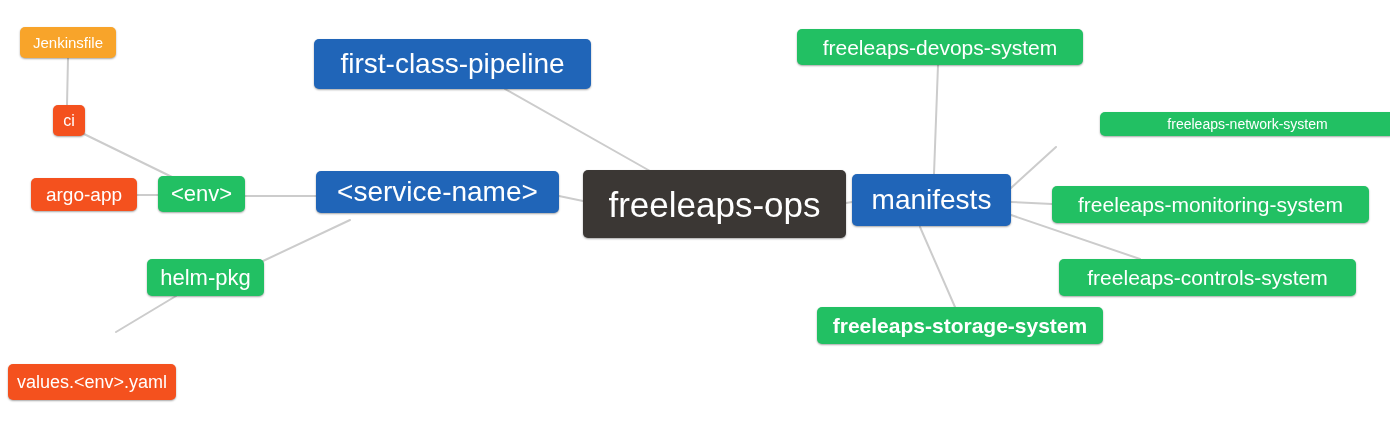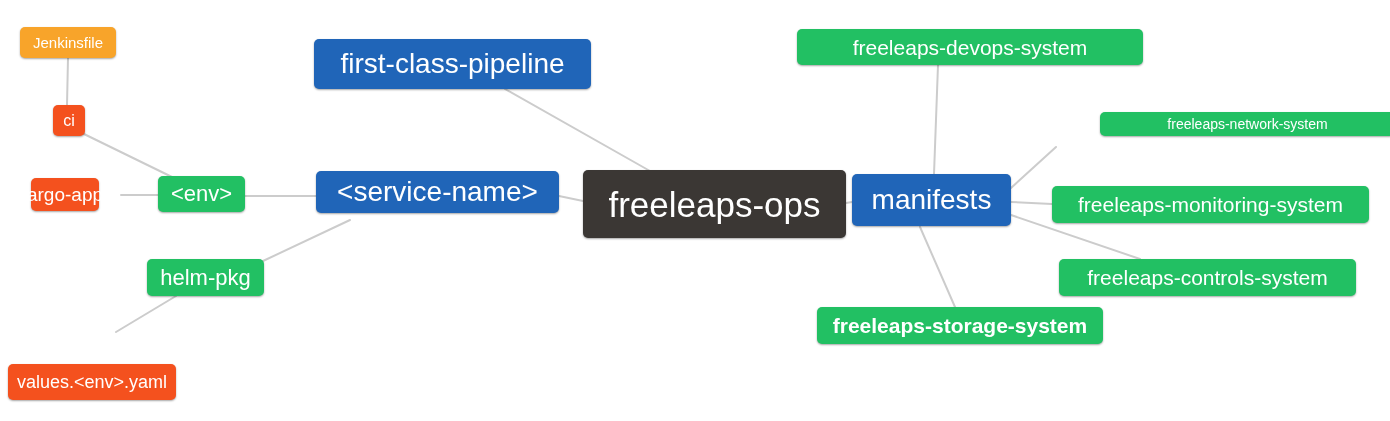--- a/index.html
+++ b/index.html
@@ -66,37 +66,37 @@
     <line x1="1011" y1="188" x2="1056" y2="147"></line>
     <line x1="1011" y1="202" x2="1052" y2="204"></line>
     <line x1="1011" y1="215" x2="1140" y2="259"></line>
     <line x1="920" y1="227" x2="955" y2="307"></line>
   </svg>
 
   <div class="node orange" style="left:20px;  top:27px;  width:96px;  height:31px; font-size:15px;">Jenkinsfile</div>
 
   <div class="node red" style="left:53px;  top:105px; width:32px;  height:31px; font-size:16px;">ci</div>
 
-  <div class="node red" style="left:31px;  top:178px; width:68px;  height:33px; font-size:19px;">argo-app</div>
+  <div class="node red" style="left:31px;  top:178px; width:106px;  height:33px; font-size:19px;">argo-app</div>
 
   <div class="node green" style="left:158px; top:176px; width:87px;  height:36px; font-size:22px;">&lt;env&gt;</div>
 
   <div class="node blue" style="left:314px; top:39px;  width:277px; height:50px; font-size:28px;">first-class-pipeline</div>
 
   <div class="node blue" style="left:316px; top:171px; width:243px; height:42px; font-size:28px;">&lt;service-name&gt;</div>
 
   <div class="node green" style="left:147px; top:259px; width:117px; height:37px; font-size:22px;">helm-pkg</div>
 
   <div class="node red" style="left:8px;   top:332px; width:168px; height:36px; font-size:18px;margin-top:32px;">values.&lt;env&gt;.yaml</div>
 
   <div class="node dark" style="left:583px; top:170px; width:263px; height:68px; font-size:35px;">freeleaps-ops</div>
 
   <div class="node blue" style="left:852px; top:174px; width:159px; height:52px; font-size:28px;">manifests</div>
 
-  <div class="node green" style="left:797px; top:29px;  width:346px; height:36px; font-size:21px;">freeleaps-devops-system</div>
+  <div class="node green" style="left:797px; top:29px;  width:286px; height:36px; font-size:21px;">freeleaps-devops-system</div>
 
   <div class="node green" style="left:1054px; top:112px; width:295px; height:24px; font-size:14px;margin-left:46px;">freeleaps-network-system</div>
 
   <div class="node green" style="left:1052px; top:186px; width:317px; height:37px; font-size:21px;text-align:center;">freeleaps-monitoring-system</div>
 
   <div class="node green" style="left:1059px; top:259px; width:297px; height:37px; font-size:21px;">freeleaps-controls-system</div>
 
   <div class="node green" style="left:817px; top:307px; width:286px; height:37px; font-size:21px;font-weight:bold;">freeleaps-storage-system</div>
 
 </div>

